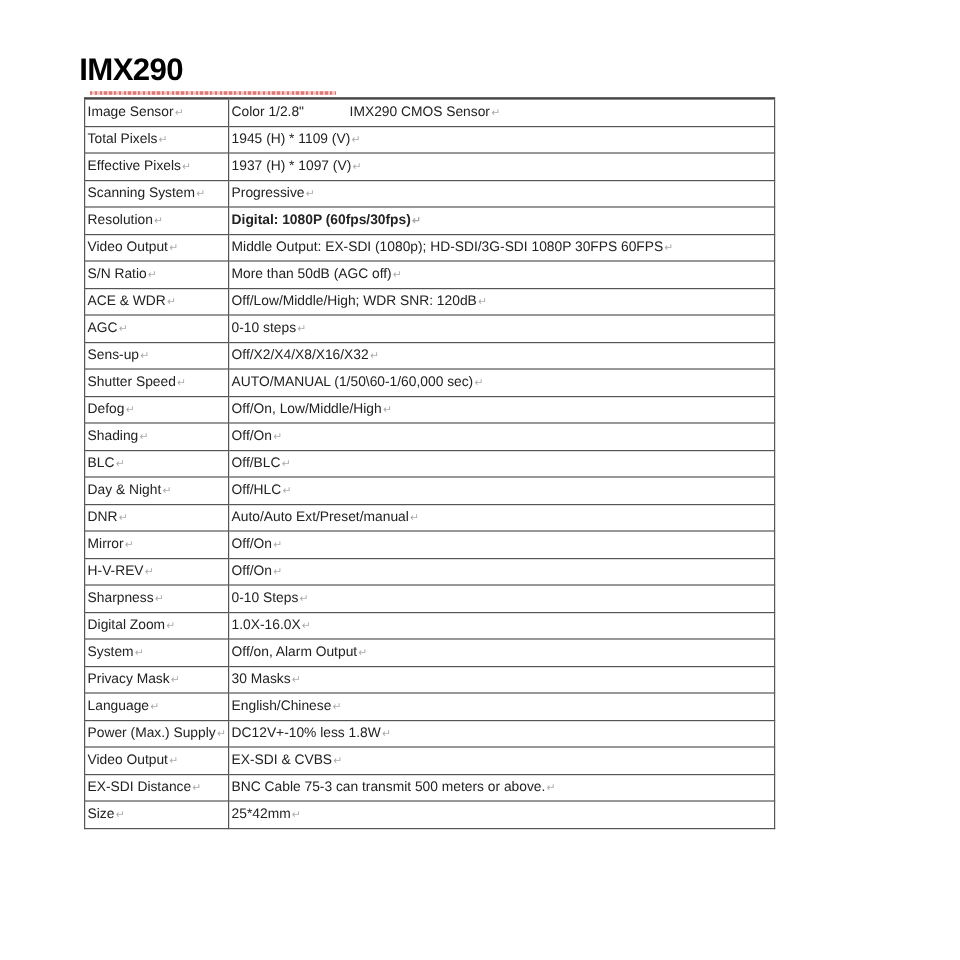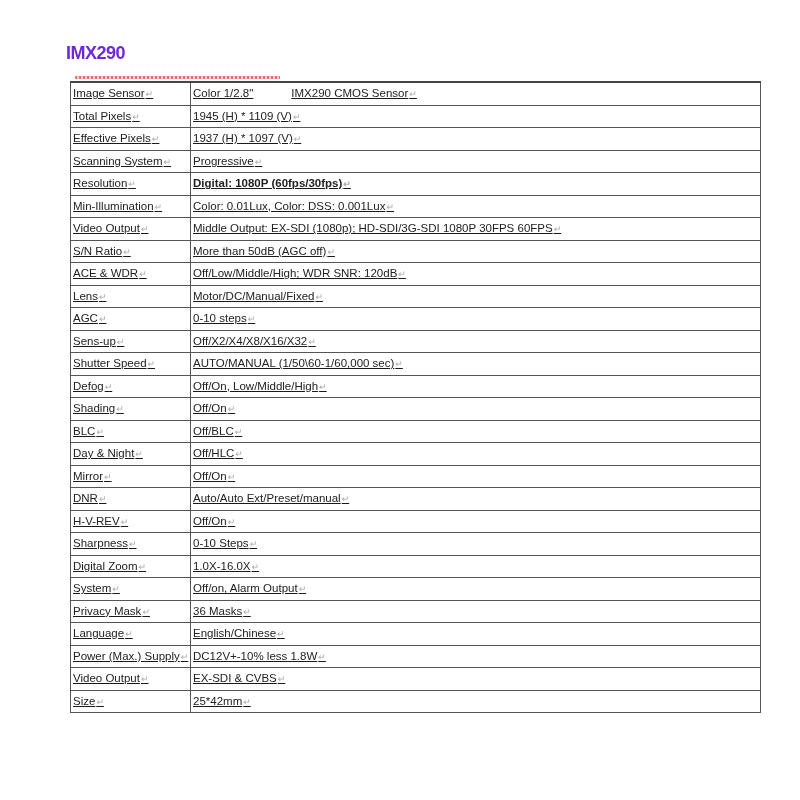--- a/index.html
+++ b/index.html
@@ -1,23 +1,23 @@
 <!DOCTYPE html>
 <html><head>
   <meta charset="utf-8">
   <style>
     html, body { margin: 0; padding: 0; background: #ffffff; }
     body { width: 800px; height: 800px; position: relative; overflow: hidden;
            font-family: "Liberation Sans", sans-serif; color: #1a1a1a; }
-    .title { position: absolute; left: 66px; top: 43px; font-size: 18px; font-weight: bold;
-             letter-spacing: -0.5px; color: #6d28d9; }
+    .title { position: absolute; left: 66px; top: 43px; font-size: 26px; font-weight: bold;
+             letter-spacing: -0.5px; color: #000000; }
     .squiggle { position: absolute; left: 75px; top: 76px; width: 205px; height: 3px;
                 background: repeating-linear-gradient(90deg, #d9534f 0 2px, #f3b7b5 2px 4px); opacity: 0.8; }
-    table.spec { position: absolute; left: 70px; top: 81px; width: 691px;
-                 border-collapse: collapse; table-layout: fixed; text-decoration: underline; }
+    table.spec { position: absolute; left: 70px; top: 81px; width: 576px;
+                 border-collapse: collapse; table-layout: fixed; }
     table.spec td { border: 1px solid #555; height: 21.5px; padding: 0 2px;
                     font-size: 11.5px; line-height: 14px; white-space: nowrap; overflow: hidden;
                     vertical-align: middle; color: #222; }
     table.spec tr:first-child td { border-top: 2px solid #444; }
     table.spec td.label { width: 115px; }
     table.spec td.value.bold { font-weight: bold; }
     .ret { color: #aaa; font-size: 9px; margin-left: 1px; }
     .gap { display: inline-block; width: 38px; }
   </style>
 </head>
@@ -42,38 +42,30 @@
       </tr>
       <tr>
         <td class="label"><span>Scanning System</span><span class="ret">↵</span></td>
         <td class="value"><span>Progressive</span><span class="ret">↵</span></td>
       </tr>
       <tr>
         <td class="label"><span>Resolution</span><span class="ret">↵</span></td>
         <td class="value bold"><span>Digital: 1080P (60fps/30fps)</span><span class="ret">↵</span></td>
       </tr>
       <tr>
-        <td class="label"><span>Min-Illumination</span><span class="ret">↵</span></td>
-        <td class="value"><span>Color: 0.01Lux, Color: DSS: 0.001Lux</span><span class="ret">↵</span></td>
-      </tr>
-      <tr>
         <td class="label"><span>Video Output</span><span class="ret">↵</span></td>
         <td class="value"><span>Middle Output: EX-SDI (1080p); HD-SDI/3G-SDI 1080P 30FPS 60FPS</span><span class="ret">↵</span></td>
       </tr>
       <tr>
         <td class="label"><span>S/N Ratio</span><span class="ret">↵</span></td>
         <td class="value"><span>More than 50dB (AGC off)</span><span class="ret">↵</span></td>
       </tr>
       <tr>
         <td class="label"><span>ACE &amp; WDR</span><span class="ret">↵</span></td>
         <td class="value"><span>Off/Low/Middle/High; WDR SNR: 120dB</span><span class="ret">↵</span></td>
-      </tr>
-      <tr>
-        <td class="label"><span>Lens</span><span class="ret">↵</span></td>
-        <td class="value"><span>Motor/DC/Manual/Fixed</span><span class="ret">↵</span></td>
       </tr>
       <tr>
         <td class="label"><span>AGC</span><span class="ret">↵</span></td>
         <td class="value"><span>0-10 steps</span><span class="ret">↵</span></td>
       </tr>
       <tr>
         <td class="label"><span>Sens-up</span><span class="ret">↵</span></td>
         <td class="value"><span>Off/X2/X4/X8/X16/X32</span><span class="ret">↵</span></td>
       </tr>
       <tr>
@@ -90,57 +82,61 @@
       </tr>
       <tr>
         <td class="label"><span>BLC</span><span class="ret">↵</span></td>
         <td class="value"><span>Off/BLC</span><span class="ret">↵</span></td>
       </tr>
       <tr>
         <td class="label"><span>Day &amp; Night</span><span class="ret">↵</span></td>
         <td class="value"><span>Off/HLC</span><span class="ret">↵</span></td>
       </tr>
       <tr>
+        <td class="label"><span>DNR</span><span class="ret">↵</span></td>
+        <td class="value"><span>Auto/Auto Ext/Preset/manual</span><span class="ret">↵</span></td>
+      </tr>
+      <tr>
         <td class="label"><span>Mirror</span><span class="ret">↵</span></td>
         <td class="value"><span>Off/On</span><span class="ret">↵</span></td>
-      </tr>
-      <tr>
-        <td class="label"><span>DNR</span><span class="ret">↵</span></td>
-        <td class="value"><span>Auto/Auto Ext/Preset/manual</span><span class="ret">↵</span></td>
       </tr>
       <tr>
         <td class="label"><span>H-V-REV</span><span class="ret">↵</span></td>
         <td class="value"><span>Off/On</span><span class="ret">↵</span></td>
       </tr>
       <tr>
         <td class="label"><span>Sharpness</span><span class="ret">↵</span></td>
         <td class="value"><span>0-10 Steps</span><span class="ret">↵</span></td>
       </tr>
       <tr>
         <td class="label"><span>Digital Zoom</span><span class="ret">↵</span></td>
         <td class="value"><span>1.0X-16.0X</span><span class="ret">↵</span></td>
       </tr>
       <tr>
         <td class="label"><span>System</span><span class="ret">↵</span></td>
         <td class="value"><span>Off/on, Alarm Output</span><span class="ret">↵</span></td>
       </tr>
       <tr>
         <td class="label"><span>Privacy Mask</span><span class="ret">↵</span></td>
-        <td class="value"><span>36 Masks</span><span class="ret">↵</span></td>
+        <td class="value"><span>30 Masks</span><span class="ret">↵</span></td>
       </tr>
       <tr>
         <td class="label"><span>Language</span><span class="ret">↵</span></td>
         <td class="value"><span>English/Chinese</span><span class="ret">↵</span></td>
       </tr>
       <tr>
         <td class="label"><span>Power (Max.) Supply</span><span class="ret">↵</span></td>
         <td class="value"><span>DC12V+-10% less 1.8W</span><span class="ret">↵</span></td>
       </tr>
       <tr>
         <td class="label"><span>Video Output</span><span class="ret">↵</span></td>
         <td class="value"><span>EX-SDI &amp; CVBS</span><span class="ret">↵</span></td>
       </tr>
       <tr>
+        <td class="label"><span>EX-SDI Distance</span><span class="ret">↵</span></td>
+        <td class="value"><span>BNC Cable 75-3 can transmit 500 meters or above.</span><span class="ret">↵</span></td>
+      </tr>
+      <tr>
         <td class="label"><span>Size</span><span class="ret">↵</span></td>
         <td class="value"><span>25*42mm</span><span class="ret">↵</span></td>
       </tr>
     </tbody>
 </table>
 
 </body></html>

